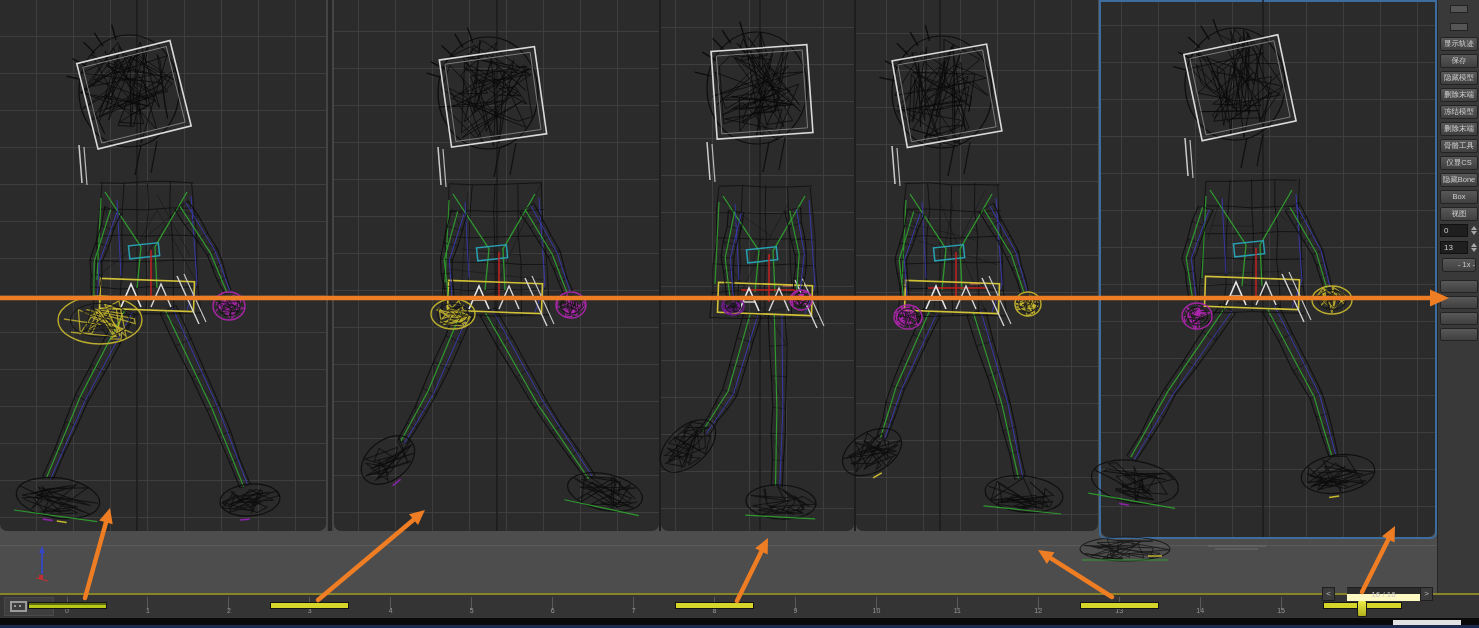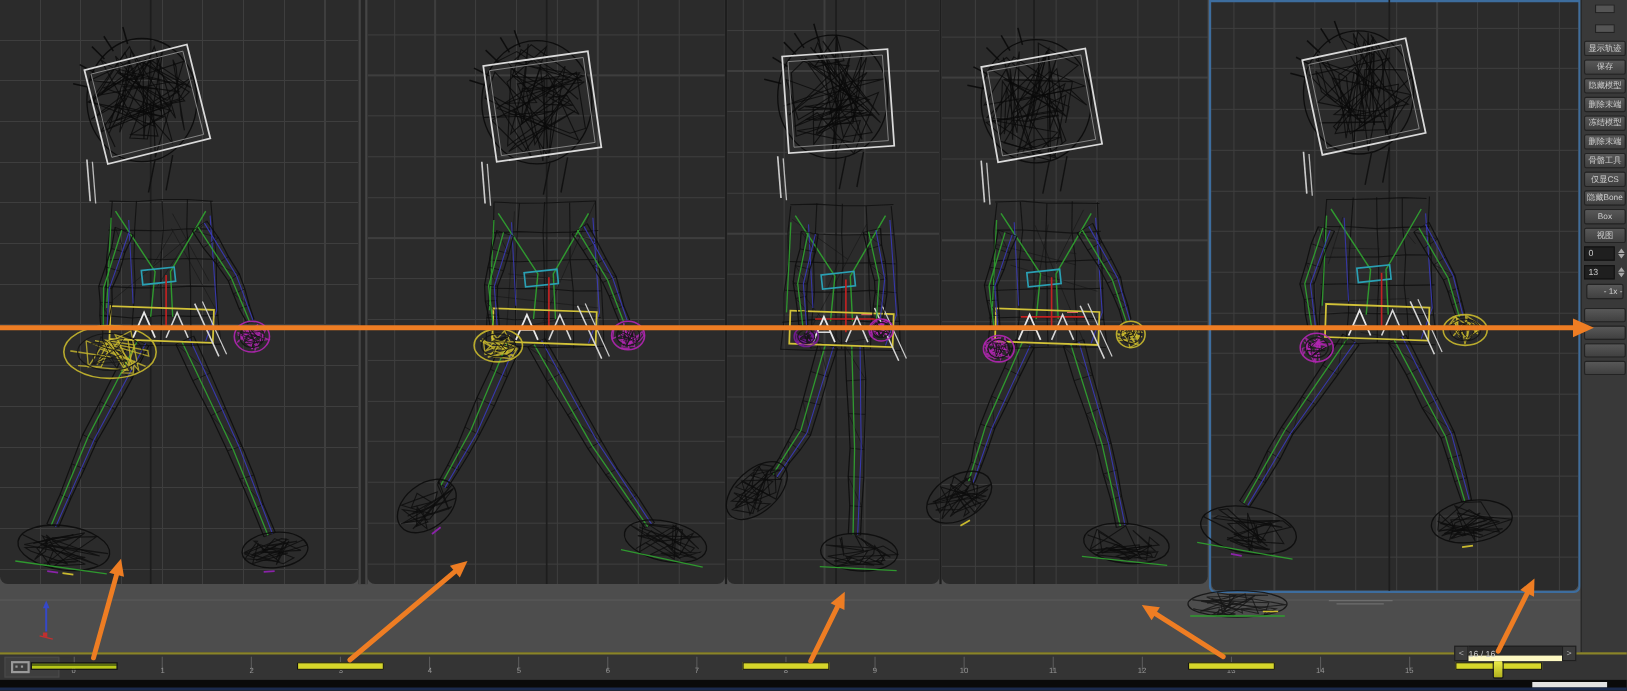--- a/index.html
+++ b/index.html
@@ -42,22 +42,22 @@
   .tick{position:absolute;top:2px;width:1px;height:13px;background:#5a5a5a;}
   .tick-label{position:absolute;top:12px;width:22px;text-align:center;color:#969696;font-size:7px;}
   .key-bar{position:absolute;top:7px;width:79px;height:7px;background:#d6d62a;border:1px solid #141414;box-sizing:border-box;}
   .key-bar.dim{background:linear-gradient(#5f6f10 45%,#b8c818 45%);}
   #slider-handle{position:absolute;top:5px;width:10px;height:17px;background:linear-gradient(#eded49,#b0b01c);
       border:1px solid #1a1a1a;border-radius:2px;box-sizing:border-box;}
   
   #frame-nav{position:absolute;left:1322px;top:587px;width:111px;height:14px;display:flex;z-index:4;}
   .nav-btn{width:13px;height:14px;background:#3c3c3c;border:1px solid #1f1f1f;box-sizing:border-box;
       color:#bbb;font-size:8px;line-height:12px;text-align:center;}
-  #frame-display{flex:1;background:#2c2c2c;border-top:1px solid #1f1f1f;border-bottom:5px solid #fef9c3;
-      color:#c8c8c8;font-size:8px;line-height:13px;}
+  #frame-display{flex:1;background:#2c2c2c;border-top:1px solid #1f1f1f;border-bottom:7px solid #fef9c3;
+      color:#c8c8c8;font-size:8px;line-height:13px;text-align:center;margin-left:12px;}
   
   #statusbar{position:absolute;left:0;top:618px;width:1479px;height:10px;background:#0a0a0a;}
   #status-white-bar{position:absolute;left:1393px;top:2px;width:68px;height:5px;background:#e2e2e2;}
   #bottom-edge{position:absolute;left:0;bottom:0;width:1479px;height:3px;background:#1b2a4d;}
   
   #overlay{position:absolute;left:0;top:0;z-index:6;pointer-events:none;}
 </style>
 </head>
 <body>
 

